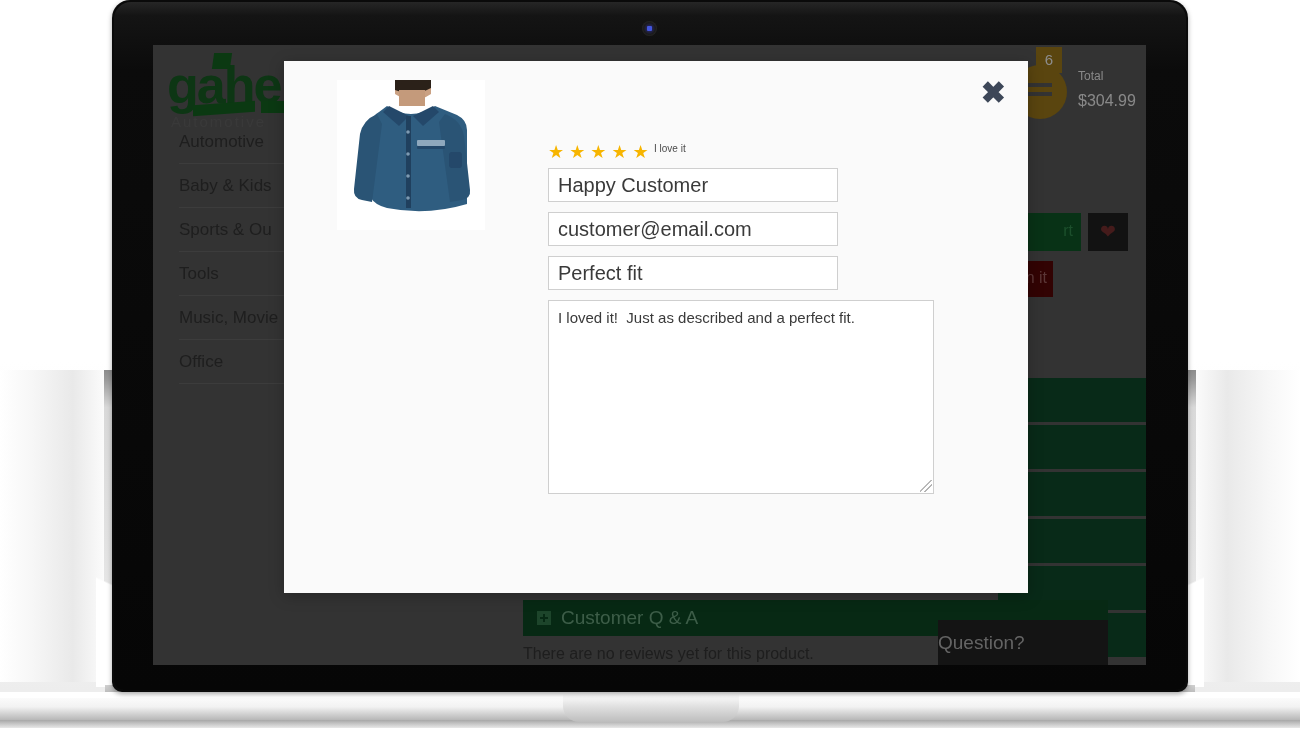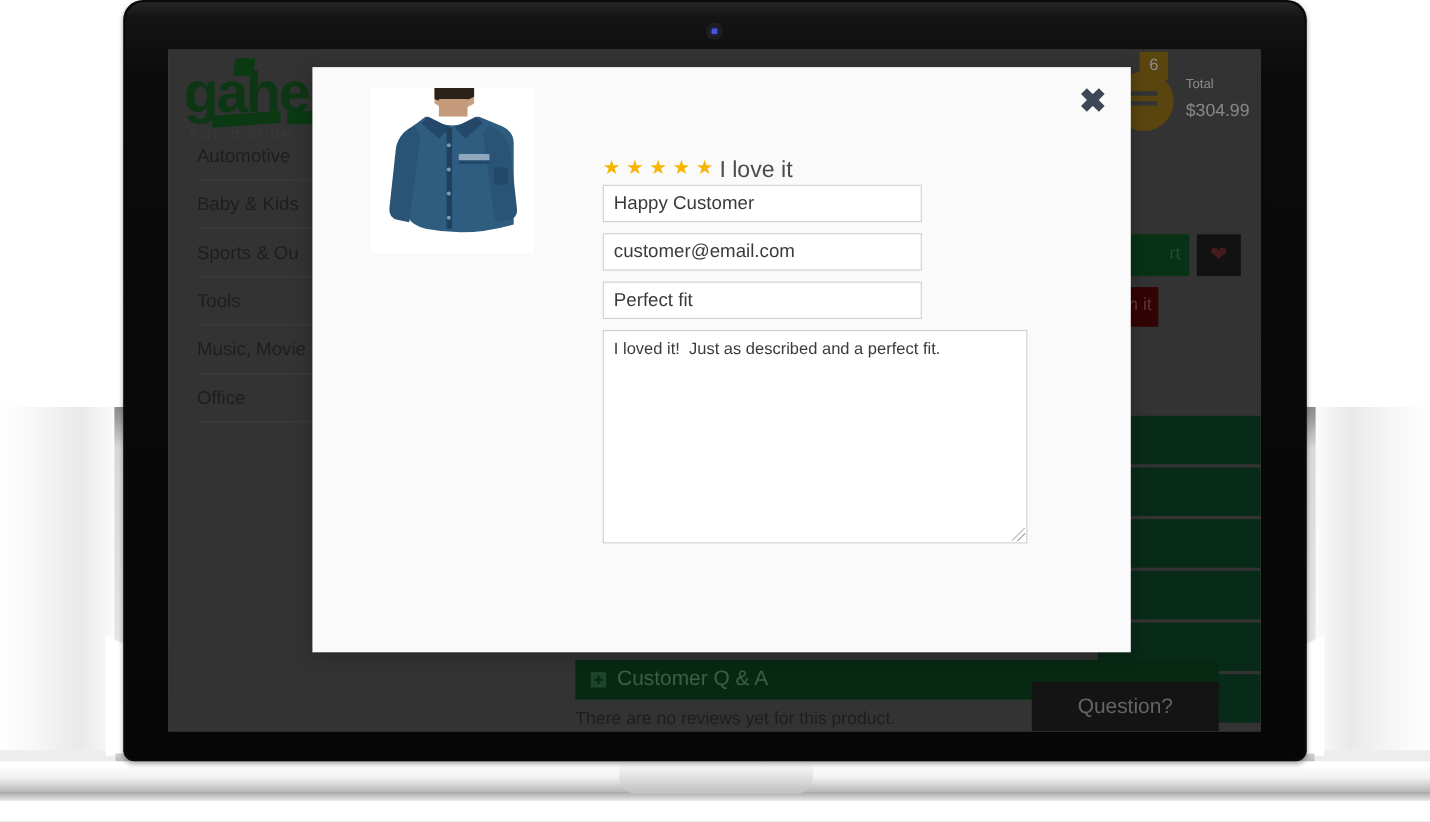--- a/index.html
+++ b/index.html
@@ -166,21 +166,21 @@
   .qa-header .plus::after  { left:3px; top:6px; width:8px; height:2px; }
   .qa-header-label { position: absolute; left: 38px; top: 7px; }
 
   .no-reviews {
     position: absolute; left: 370px; top: 600px;
     font-size: 16px; color: #2e2e2e;
   }
   .question-tab {
     position: absolute; left: 785px; top: 575px; width: 170px; height: 45px;
     background: #1f1f1f; color: #9a9a9a; font-size: 19px;
-    text-align: center; line-height: 45px;
+    text-align: left; line-height: 45px;
   }
 
   
   .modal {
     position: absolute; left: 131px; top: 16px; width: 744px; height: 532px;
     background: #fafafa; z-index: 20;
     box-shadow: 0 3px 14px rgba(0,0,0,.25);
   }
   .modal-close {
     position: absolute; right: 22px; top: 17px;
@@ -194,26 +194,26 @@
   .modal-title {
     position: absolute; left: 264px; top: 19px;
     font-size: 34px; color: #3c3c3c; letter-spacing: -0.5px;
   }
   .stars {
     position: absolute; left: 264px; top: 80px;
     font-size: 18px; color: #f7b500; letter-spacing: 5px;
   }
   .stars-text {
     position: absolute; left: 370px; top: 82px;
-    font-size: 21px; color: #4b4b4b; letter-spacing: 0;
+    font-size: 10px; color: #4b4b4b; letter-spacing: 0;
   }
   .field {
     position: absolute; left: 264px; width: 290px; height: 34px;
     background: #ffffff; border: 1px solid #cfcfcf;
-    font-size: 17px; color: #3a3a3a; padding: 0 9px;
+    font-size: 20px; color: #3a3a3a; padding: 0 9px;
     font-family: "Liberation Sans", sans-serif;
     outline: none;
   }
   .f1 { top: 107px; } .f2 { top: 151px; } .f3 { top: 195px; }
   .area {
     position: absolute; left: 264px; top: 239px; width: 386px; height: 194px;
     background: #ffffff; border: 1px solid #cfcfcf;
     font-size: 15px; color: #3a3a3a; padding: 7px 9px;
     font-family: "Liberation Sans", sans-serif;
     resize: none; outline: none; line-height: 1.35;

